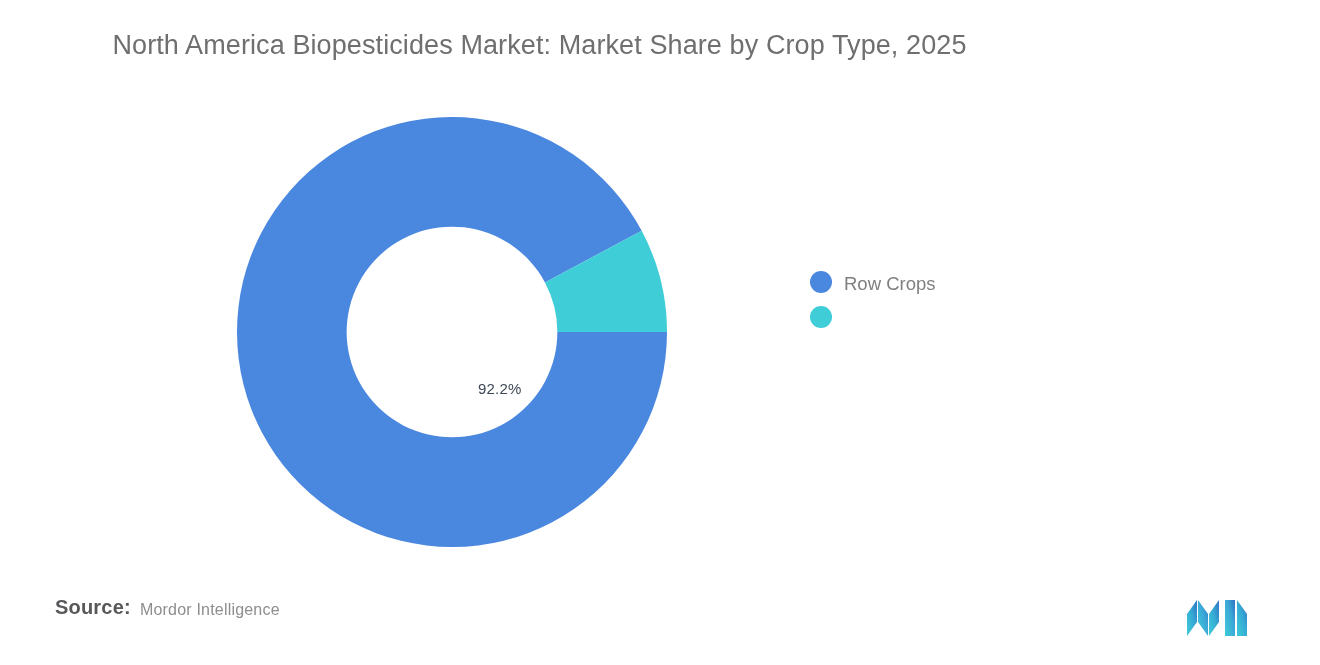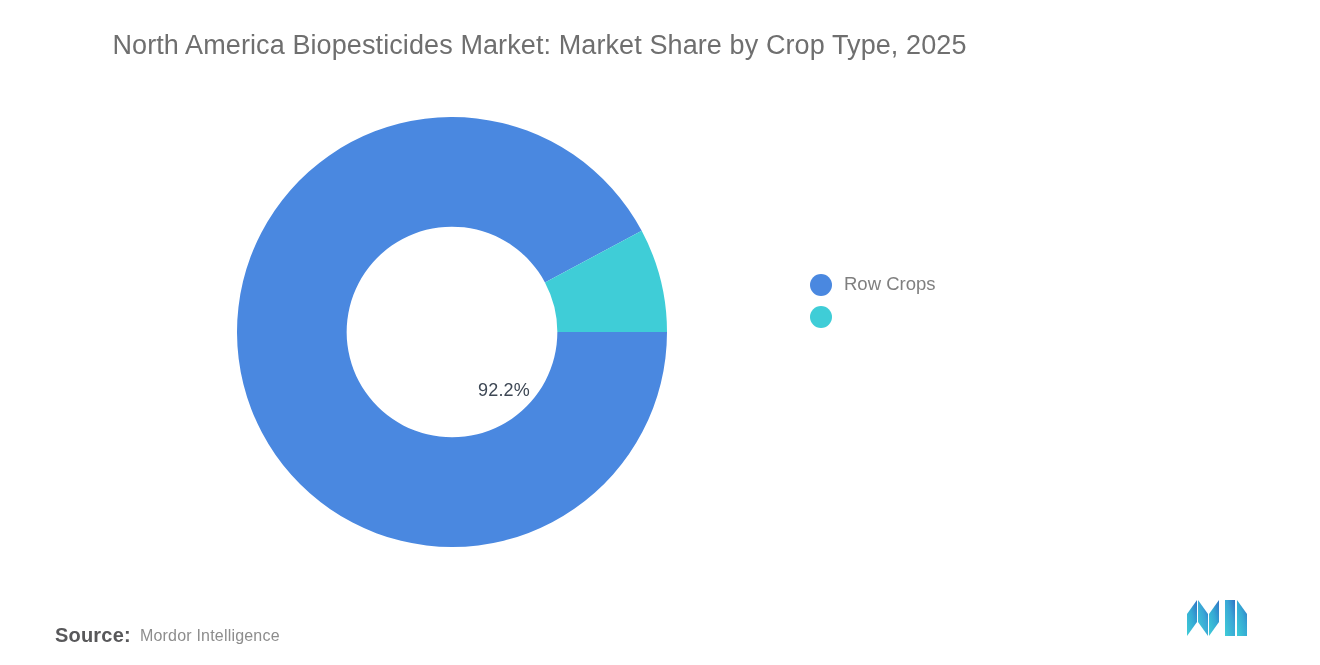--- a/index.html
+++ b/index.html
@@ -49,36 +49,36 @@
   #donut-svg {
     position: absolute;
     left: 0;
     top: 0;
   }
 
   #donut-label {
     position: absolute;
     left: 278px;
     top: 285px;
-    font-size: 18px;
+    font-size: 15px;
     font-weight: 400;
     color: #3d4754;
     letter-spacing: 0.2px;
   }
 
   
   #legend {
     position: absolute;
     left: 810px;
     top: 270px;
     width: 480px;
   }
   .legend-item {
     display: flex;
-    align-items: center;
+    align-items: flex-start;
     margin-bottom: 7px;
   }
   .legend-swatch {
     width: 22px;
     height: 22px;
     border-radius: 50%;
     flex: 0 0 22px;
     margin-top: 1px;
   }
   .legend-label {
@@ -87,23 +87,23 @@
     font-weight: 400;
     color: #7f7f7f;
     line-height: 28px;
     max-width: 440px;
   }
 
   
   #source-row {
     position: absolute;
     left: 55px;
-    top: 624px;
+    top: 596px;
     display: flex;
-    align-items: center;
+    align-items: flex-end;
   }
   #source-label {
     font-size: 20px;
     font-weight: bold;
     color: #58585a;
     letter-spacing: 0.2px;
   }
   #source-value {
     font-size: 16px;
     font-weight: 400;

